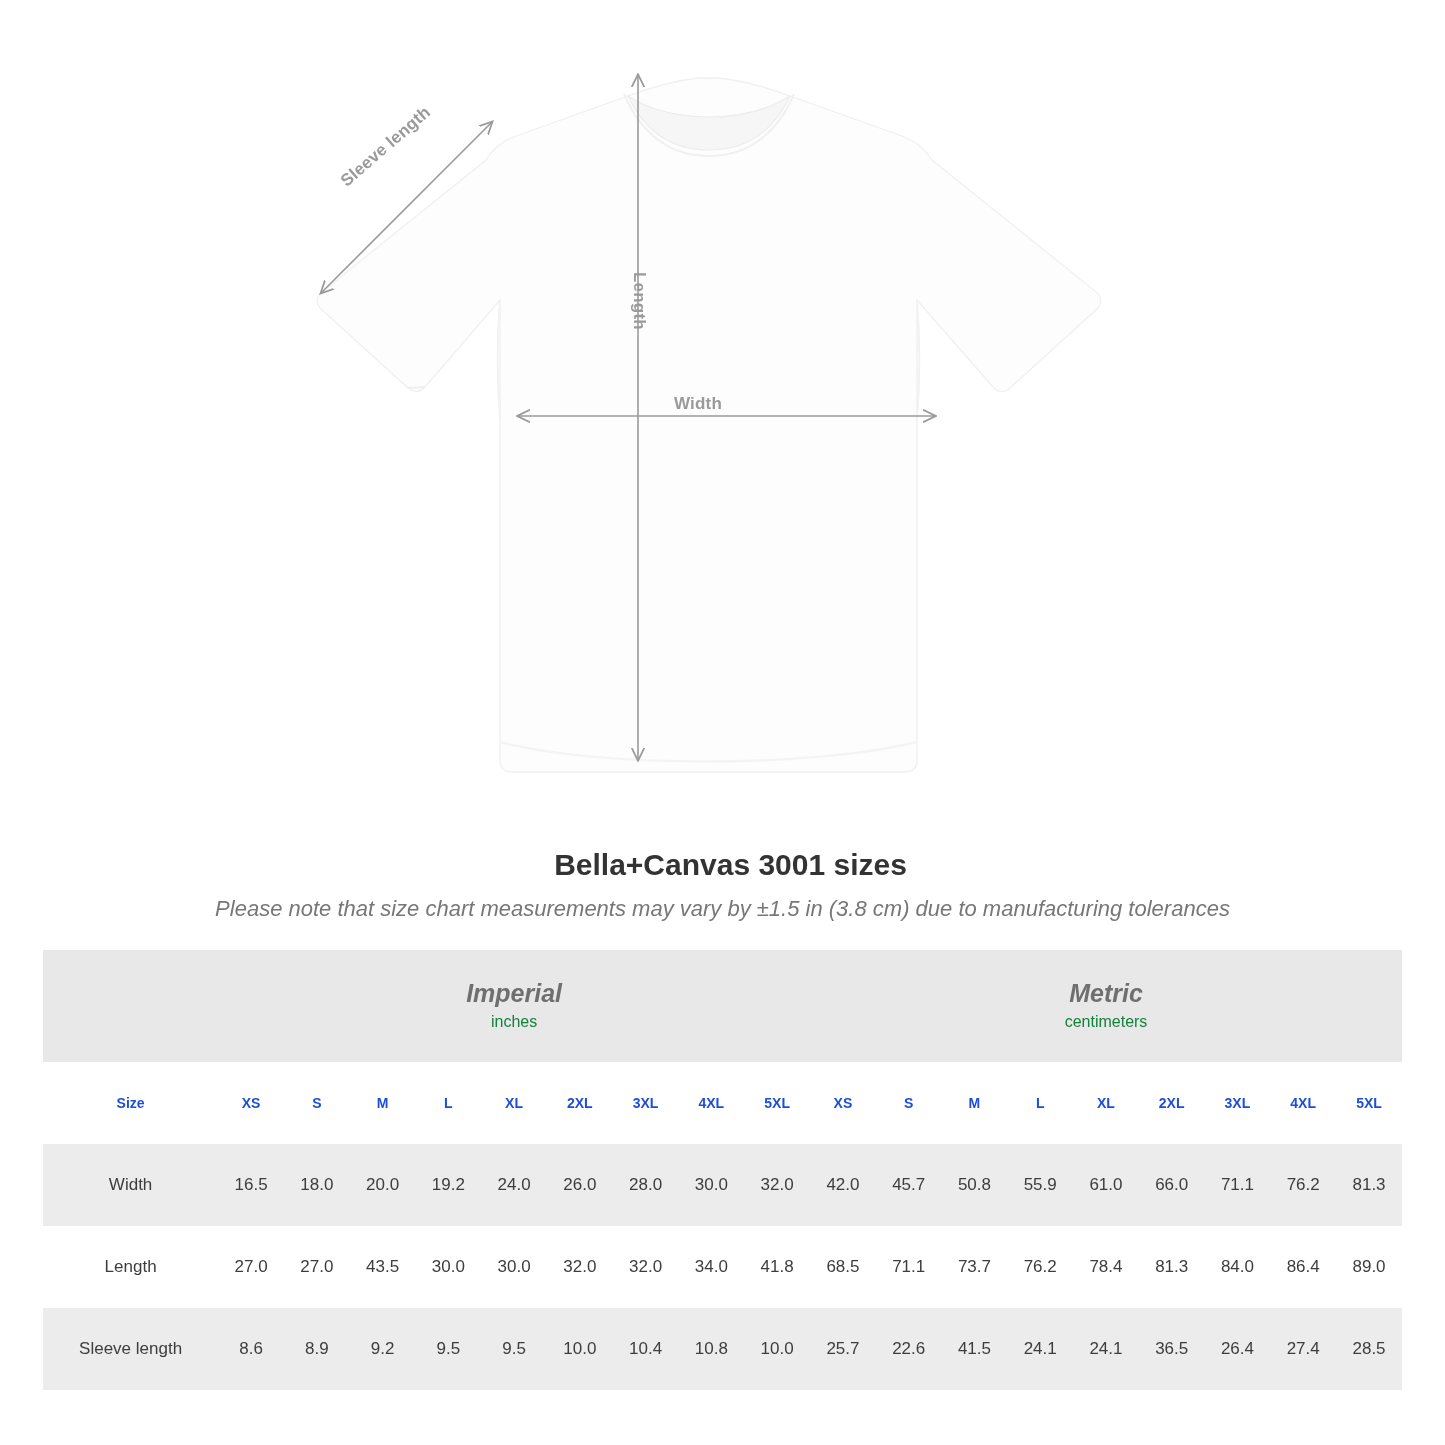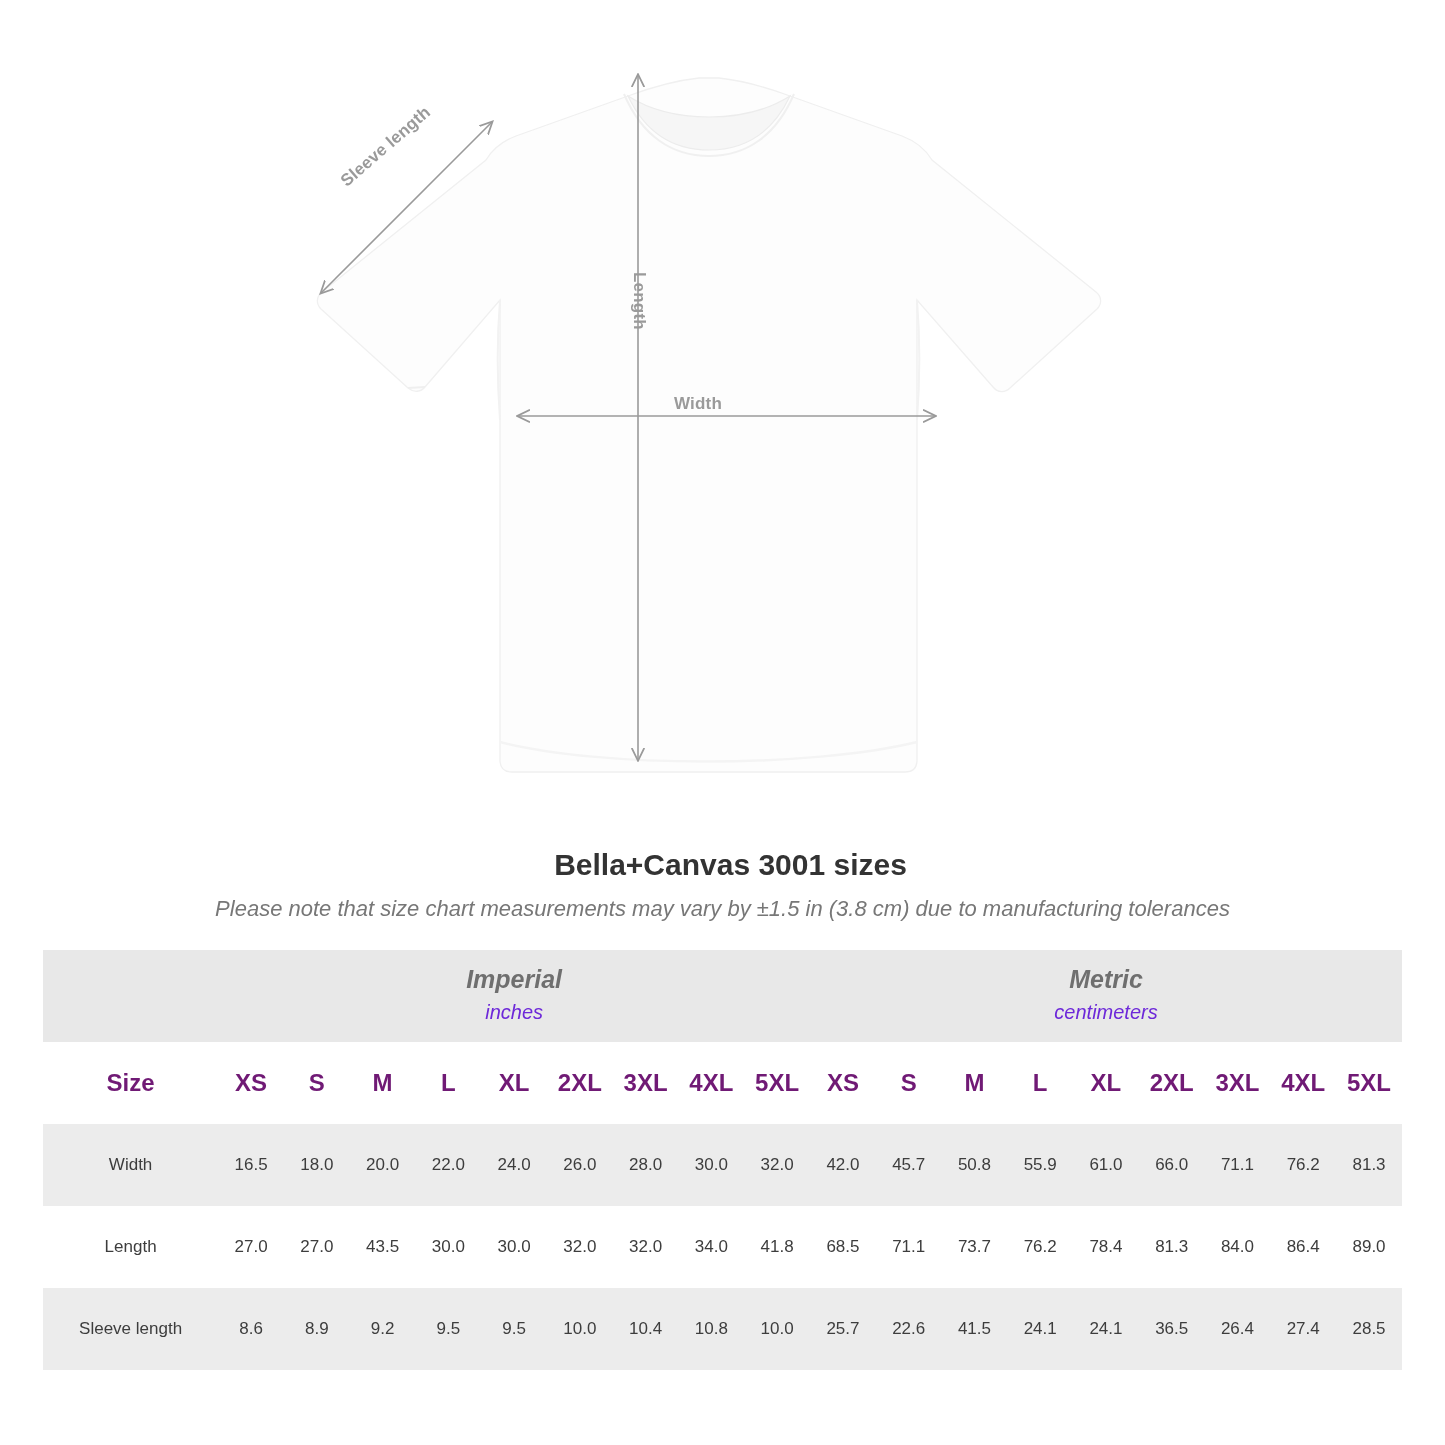--- a/index.html
+++ b/index.html
@@ -92,41 +92,40 @@
     font-size: 17px;
     color: #3d3d3d;
     font-weight: normal;
     padding: 0;
     height: 82px;
     border: 0;
   }
   
   tr.unit-row td {
     background: #e8e8e8;
-    height: 92px;
+    height: 112px;
   }
   .unit-name {
     font-size: 25px;
     font-style: italic;
     font-weight: bold;
     color: #6f6f6f;
     line-height: 1.25;
   }
   .unit-sub {
-    font-size: 20px;
-    font-style: italic;
-    color: #6d28d9;
+    font-size: 16px;
+    color: #15803d;
     line-height: 1.6;
   }
 
   tr.head-row td {
     background: #ffffff;
     font-weight: bold;
-    font-size: 24px;
-    color: #701a75;
+    font-size: 14px;
+    color: #1d4ed8;
   }
   tr.head-row td.rowlabel {
     font-weight: bold;
   }
   tr.band td {
     background: #ececec;
   }
   tr.plain td {
     background: #ffffff;
   }
@@ -271,21 +270,21 @@
           <td>3XL</td>
           <td>4XL</td>
           <td>5XL</td>
         </tr>
 
         <tr class="band">
           <td class="rowlabel">Width</td>
           <td>16.5</td>
           <td>18.0</td>
           <td>20.0</td>
-          <td>22.0</td>
+          <td>19.2</td>
           <td>24.0</td>
           <td>26.0</td>
           <td>28.0</td>
           <td>30.0</td>
           <td>32.0</td>
           <td>42.0</td>
           <td>45.7</td>
           <td>50.8</td>
           <td>55.9</td>
           <td>61.0</td>

